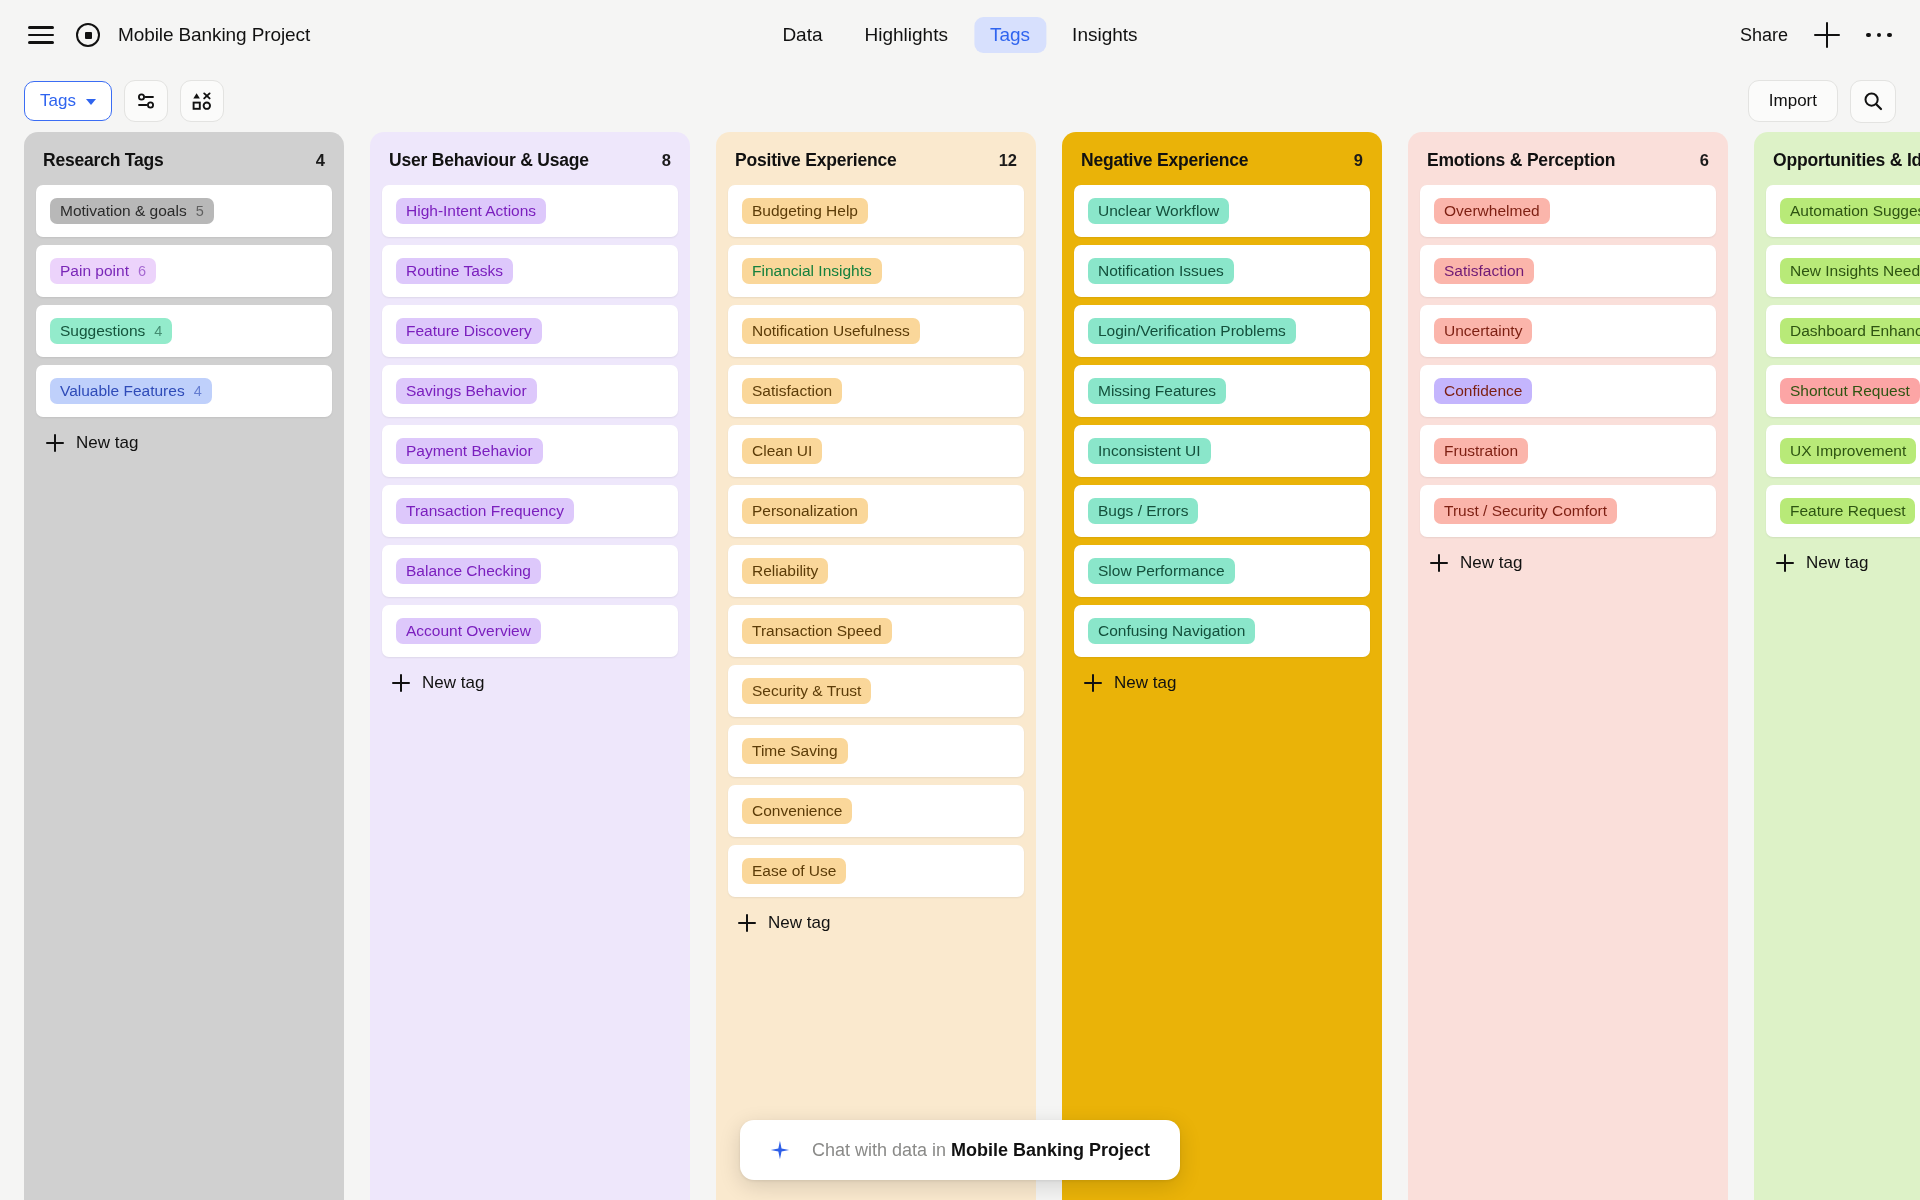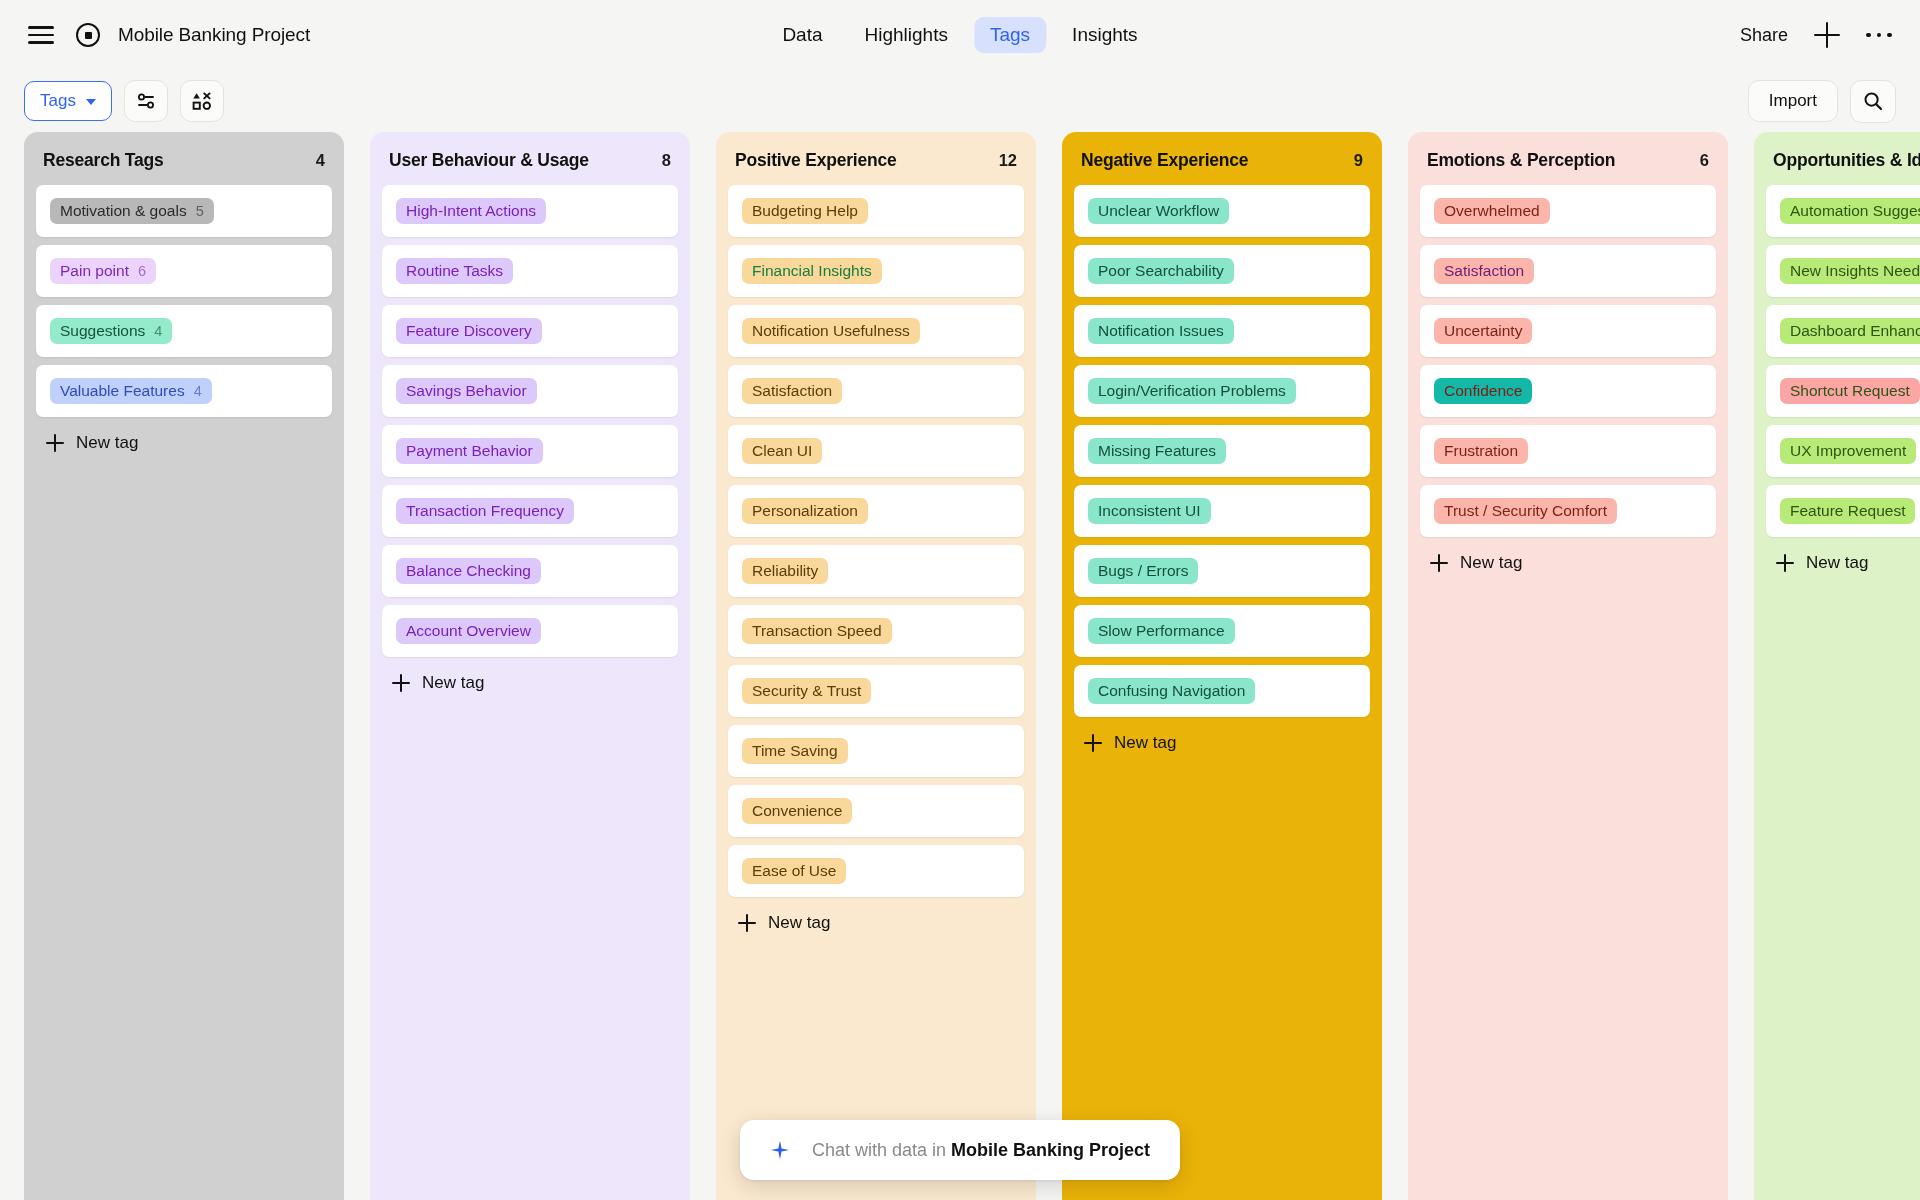--- a/index.html
+++ b/index.html
@@ -427,25 +427,20 @@
         <div class="col-count">9</div>
       </div>
       <div class="cards">
         <div class="card">
           <span class="chip" style="background: rgb(138, 230, 202); color: rgb(20, 80, 60);">
             <span>Unclear Workflow</span>
           </span>
         </div>
         <div class="card">
           <span class="chip" style="background: rgb(138, 230, 202); color: rgb(20, 80, 60);">
-            <span>Poor Searchability</span>
-          </span>
-        </div>
-        <div class="card">
-          <span class="chip" style="background: rgb(138, 230, 202); color: rgb(20, 80, 60);">
             <span>Notification Issues</span>
           </span>
         </div>
         <div class="card">
           <span class="chip" style="background: rgb(138, 230, 202); color: rgb(20, 80, 60);">
             <span>Login/Verification Problems</span>
           </span>
         </div>
         <div class="card">
           <span class="chip" style="background: rgb(138, 230, 202); color: rgb(20, 80, 60);">
@@ -493,21 +488,21 @@
           <span class="chip" style="background: rgb(251, 181, 171); color: #701a75;">
             <span>Satisfaction</span>
           </span>
         </div>
         <div class="card">
           <span class="chip" style="background: rgb(251, 181, 171); color: rgb(125, 31, 18);">
             <span>Uncertainty</span>
           </span>
         </div>
         <div class="card">
-          <span class="chip" style="background: #14b8a6; color: rgb(125, 31, 18);">
+          <span class="chip" style="background: #c4b5fd; color: rgb(125, 31, 18);">
             <span>Confidence</span>
           </span>
         </div>
         <div class="card">
           <span class="chip" style="background: rgb(251, 181, 171); color: rgb(125, 31, 18);">
             <span>Frustration</span>
           </span>
         </div>
         <div class="card">
           <span class="chip" style="background: rgb(251, 181, 171); color: rgb(125, 31, 18);">

